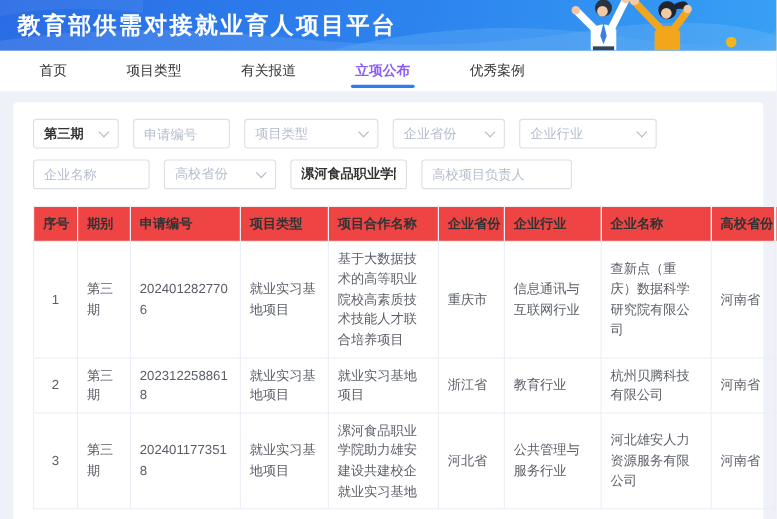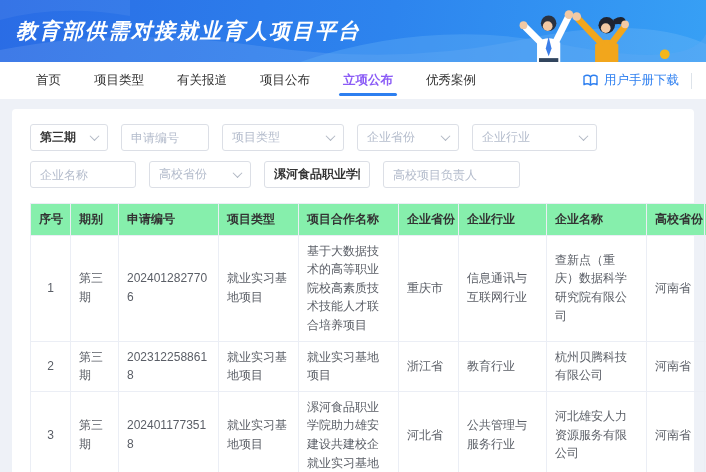--- a/index.html
+++ b/index.html
@@ -1,30 +1,30 @@
 <!DOCTYPE html>
 <html><head>
 <meta charset="utf-8">
 <style>
   * { margin:0; padding:0; box-sizing:border-box; }
   html,body { width:706px; height:472px; overflow:hidden;
     font-family:"Liberation Sans","DejaVu Sans",sans-serif; background:#eef1f7; }
 
   
-  .app-header { position:relative; height:62px;
+  .app-header { position:relative; height:46px;
     background:linear-gradient(100deg,#2a6ce5 0%,#2d84ee 55%,#37a0f5 100%);
-    overflow:hidden;font-style:italic; }
+    overflow:hidden; }
   .app-header .waves { position:absolute; inset:0; width:100%; height:100%; }
   .page-title { position:absolute; left:16px; top:50%; transform:translateY(-50%);
     color:#fff; font-size:21px; font-weight:bold; letter-spacing:2px; z-index:2; }
   .illustration { position:absolute; right:28px; bottom:0; height:60px; z-index:1; }
 
   
   .main-nav { height:37px; background:#fff; display:flex; align-items:center;
-    padding:0 14px 0 36px; font-size:12.5px; color:#333; }
+    padding:0 14px 0 36px; font-size:12.5px; color:#333;gap:21px; }
   .nav-item { position:relative; margin-right:33px; cursor:pointer; height:37px;
     display:flex; align-items:center; white-space:nowrap; }
   .nav-item.active { color:#8b5cf6; font-weight:bold; }
   .nav-item.active::after { content:""; position:absolute; left:-4px; right:-4px;
     bottom:3px; height:3px; border-radius:2px; background:#2d7ff0; }
   .nav-right { margin-left:auto; display:flex; align-items:center; gap:12px; }
   .manual { display:flex; align-items:center; gap:6px; color:#2d7ff0;
     font-size:12.5px; cursor:pointer; white-space:nowrap; }
   .nav-divider { width:1px; height:16px; background:#dde3ea; }
   .chev { width:7px; height:7px; border-right:1.5px solid #b0b7c3;
@@ -47,21 +47,21 @@
   .w78{width:78px} .w88{width:88px} .w120{width:122px} .w100{width:102px}
   .w125{width:125px} .w105{width:106px} .w115{width:137px}
   .search-btn { height:27px; padding:0 14px; background:#3186f3; color:#fff;
     border:none; border-radius:3px; font-size:12px; font-weight:bold; cursor:pointer; }
 
   
   table { width:100%; margin-top:15px; border-collapse:collapse; table-layout:fixed;
     font-size:12px; }
   th,td { border:1px solid #ebeef5; padding:6px 8px; line-height:1.55;
     word-break:break-all; }
-  thead th { background:#86efac; color:#333; font-weight:bold; text-align:left;
+  thead th { background:#ef4444; color:#333; font-weight:bold; text-align:left;
     white-space:nowrap; overflow:hidden; }
   tbody td { color:#5a5e66; text-align:left; vertical-align:middle; }
   th.c-num, td.c-num { text-align:center; }
 </style>
 </head>
 <body>
 
 <header class="app-header">
   <svg class="waves" viewBox="0 0 706 62" preserveAspectRatio="none">
     <path d="M0,50 Q120,26 260,46 T520,40 T706,44 L706,62 L0,62 Z" fill="#ffffff" opacity="0.10"></path>
@@ -90,34 +90,22 @@
     <path d="M156,42 L168,26" stroke="#f2a61c" stroke-width="7" stroke-linecap="round"></path>
     <circle cx="169" cy="23" r="4" fill="#f2c9a4"></circle>
     <circle cx="210" cy="54" r="5" fill="#f5b61c"></circle>
   </svg>
 </header>
 
 <nav class="main-nav">
   <span class="nav-item">首页</span>
   <span class="nav-item">项目类型</span>
   <span class="nav-item">有关报道</span>
-  <span class="nav-item">项目公布</span>
   <span class="nav-item active">立项公布</span>
   <span class="nav-item">优秀案例</span>
-  <div class="nav-right">
-    <span class="manual">
-      <svg width="15" height="13" viewBox="0 0 16 14">
-        <path d="M1,2.5 C3,1.2 6,1.2 8,2.8 C10,1.2 13,1.2 15,2.5 L15,11.5 C13,10.4 10,10.4 8,12 C6,10.4 3,10.4 1,11.5 Z" fill="none" stroke="#2d7ff0" stroke-width="1.5" stroke-linejoin="round"></path>
-        <line x1="8" y1="2.8" x2="8" y2="12" stroke="#2d7ff0" stroke-width="1.5"></line>
-      </svg>
-      <span>用户手册下载</span>
-    </span>
-    <span class="nav-divider"></span>
-
-  </div>
 </nav>
 
 <main class="content">
   <div class="card">
 
     <div class="filters">
       <div class="ctl select w78">
         <span class="value">第三期</span>
         <span class="chev"></span>
       </div>

